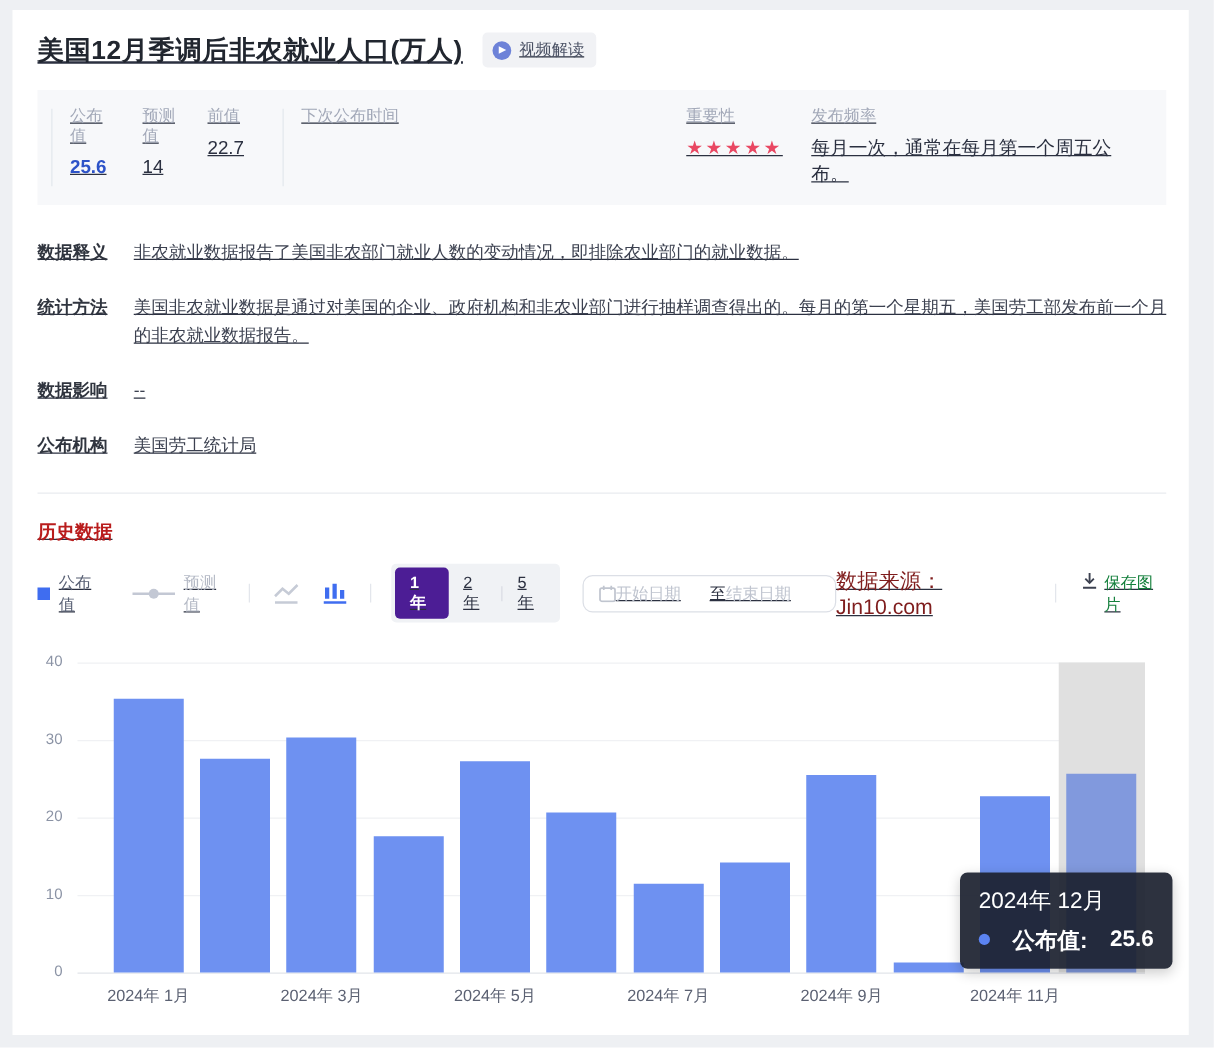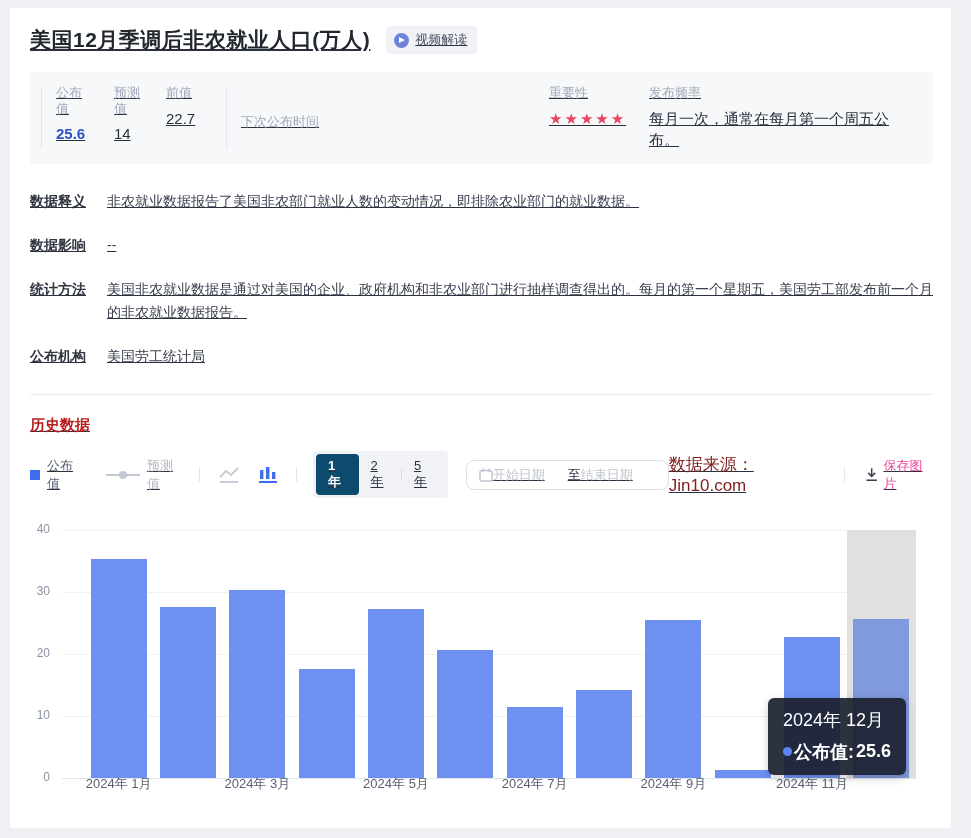--- a/index.html
+++ b/index.html
@@ -44,21 +44,21 @@
   }
   .info-col { flex: none; }
   .info-label { font-size: 13px; color: #a2a8b8; line-height: 1.2; margin-bottom: 7px; }
   .info-value { font-size: 15px; color: #2b3040; line-height: 1.45; }
   .col-latest { width: 118px; }
   .col-published { width: 58px; }
   .col-published .info-label, .col-forecast .info-label { width: 2.2em; }
   .col-published .info-value { color: #2d53c8; font-weight: bold; }
   .col-forecast { width: 52px; }
   .col-previous { width: 60px; }
-  .col-next { width: 142px; margin-top: 29px; }
+  .col-next { width: 142px; }
   .col-freq { width: 268px; }
   .col-importance { margin-left: auto; width: 100px; }
   .stars { color: #e94762; font-size: 15px; letter-spacing: 2px; white-space: nowrap; }
   .info-divider { width: 1px; align-self: stretch; background: #e4e7ed; margin: 2px 14px 2px 0; flex: none; }
   
   .desc-section { margin-top: 26px; }
   .desc-row { display: flex; margin-bottom: 21px; }
   .desc-label { flex: none; width: 62px; margin-right: 15px; font-size: 14px; font-weight: bold; color: #30353f; line-height: 1.65; }
   .desc-text { font-size: 14px; color: #3c4150; line-height: 1.65; max-width: 840px; }
   .section-divider { border: none; border-top: 1px solid #e9ebf0; margin: 25px 0 0 0; }
@@ -71,46 +71,46 @@
   .legend-forecast { margin-left: 22px; }
   .legend-forecast .lg-label { color: #b4b9c5; }
   .fc-icon { position: relative; width: 34px; height: 8px; flex: none; }
   .fc-icon::before { content:""; position:absolute; left:0; right:0; top:3px; height:2px; background:#c3c8d4; }
   .fc-icon::after { content:""; position:absolute; left:13px; top:0; width:8px; height:8px; border-radius:50%; background:#c3c8d4; }
   .tb-divider { width:1px; height:15px; background:#e3e6ec; margin:0 16px; flex:none; }
   .chart-type-btn { display:inline-flex; align-items:center; cursor:pointer; padding:2px; }
   .chart-type-btn + .chart-type-btn { margin-left: 14px; }
   .seg-control { display:flex; align-items:center; background:#f0f2f5; border-radius:4px; padding:3px; }
   .seg-btn { font-size:13px; color:#2b3040; padding:4px 12px; border-radius:4px; cursor:pointer; position:relative; }
-  .seg-btn.active { background:#0c4a6e; color:#fff; font-weight:bold; }
+  .seg-btn.active { background:#4c1d95; color:#fff; font-weight:bold; }
   .seg-sep { width:1px; height:12px; background:#d9dce3; }
   .date-range {
     display:flex; align-items:center; margin-left:18px; gap:0;
     border:1px solid #dcdfe6; border-radius:8px; height:30px; padding:12px 12px; width:210px;
   }
   .date-ph { font-size:13px; color:#bfc4cf; flex:1 1 auto; }
   .date-sep { font-size:13px; color:#2b3040; flex:none; }
   .toolbar-right { margin-left:auto; display:flex; align-items:center; }
   .source-text { font-size:17px; color:#7f1d1d; }
-  .save-btn { display:inline-flex; align-items:center; gap:5px; font-size:13px; color:#ec4899; cursor:pointer; }
+  .save-btn { display:inline-flex; gap:5px; font-size:13px; color:#15803d; cursor:pointer; }
   
   .chart-wrap { position: relative; height: 300px; margin-top: 33px; }
   .gridline { position:absolute; height:1px; background:#f0f1f4; left:32px; width:854px; }
   .axis-line { position:absolute; height:1px; background:#e2e5ea; left:32px; width:854px; }
   .ytick { position:absolute; left:0; width:20px; text-align:right; font-size:12px; color:#8b93a5; }
-  .xtick { position:absolute; width:130px; text-align:center; font-size:13px; color:#5b6172; top:252px; }
+  .xtick { position:absolute; width:130px; text-align:center; font-size:13px; color:#5b6172; top:265px; }
   .hl-band { position:absolute; background:#e0e0e0; }
   .bar { position:absolute; background:#6e91f1; }
   .chart-tooltip {
     position:absolute; left:738px; top:175px; z-index:5;
     background:rgba(27,33,47,0.92); border-radius:6px; padding:10px 15px 11px 15px;
     color:#fff; font-size:18px; white-space:nowrap; box-shadow:0 3px 10px rgba(0,0,0,.2);
   }
   .tt-title { margin-bottom: 8px; }
-  .tt-row { display:flex; align-items:center; gap:2px; font-weight:bold; }
+  .tt-row { display:flex; align-items:center; gap:18px; font-weight:bold; }
   .tt-dot { width:9px; height:9px; border-radius:50%; background:#5b83f2; flex:none; }
 </style>
 </head>
 <body>
 
 <div class="card">
 
   <div class="header-row">
     <div class="page-title">美国12月季调后非农就业人口(万人)</div>
     <div class="video-badge">
@@ -146,26 +146,26 @@
       <div class="info-value">每月一次，通常在每月第一个周五公布。</div>
     </div>
   </div>
 
   <div class="desc-section">
     <div class="desc-row">
       <div class="desc-label">数据释义</div>
       <div class="desc-text">非农就业数据报告了美国非农部门就业人数的变动情况，即排除农业部门的就业数据。</div>
     </div>
     <div class="desc-row">
+      <div class="desc-label">统计方法</div>
+      <div class="desc-text">美国非农就业数据是通过对美国的企业、政府机构和非农业部门进行抽样调查得出的。每月的第一个星期五，美国劳工部发布前一个月的非农就业数据报告。</div>
+    </div>
+    <div class="desc-row">
       <div class="desc-label">数据影响</div>
       <div class="desc-text">--</div>
-    </div>
-    <div class="desc-row">
-      <div class="desc-label">统计方法</div>
-      <div class="desc-text">美国非农就业数据是通过对美国的企业、政府机构和非农业部门进行抽样调查得出的。每月的第一个星期五，美国劳工部发布前一个月的非农就业数据报告。</div>
     </div>
     <div class="desc-row" style="margin-bottom:0">
       <div class="desc-label">公布机构</div>
       <div class="desc-text">美国劳工统计局</div>
     </div>
   </div>
 
   <hr class="section-divider">
 
   <div class="history-heading">历史数据</div>

